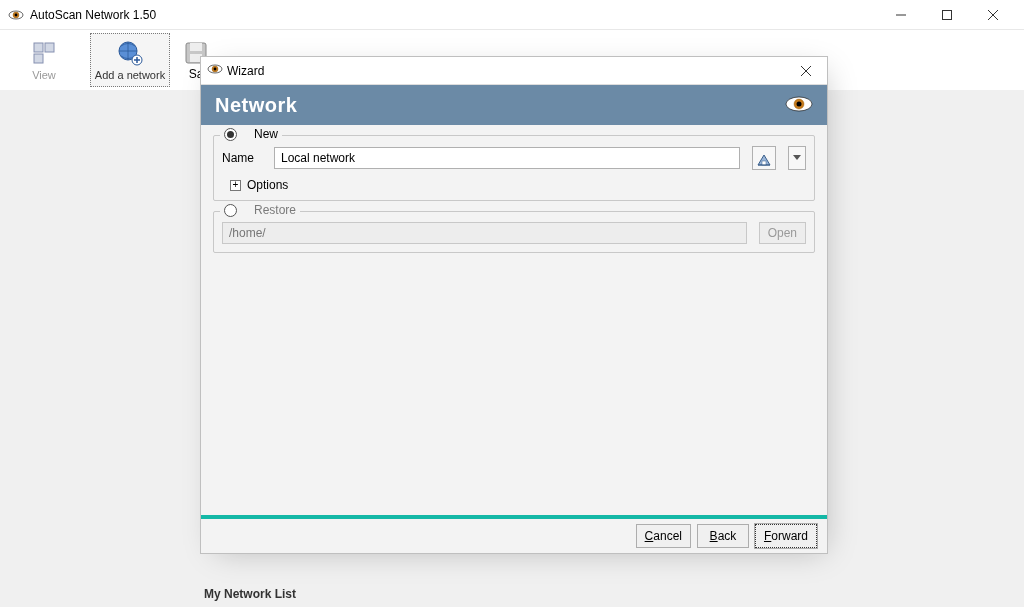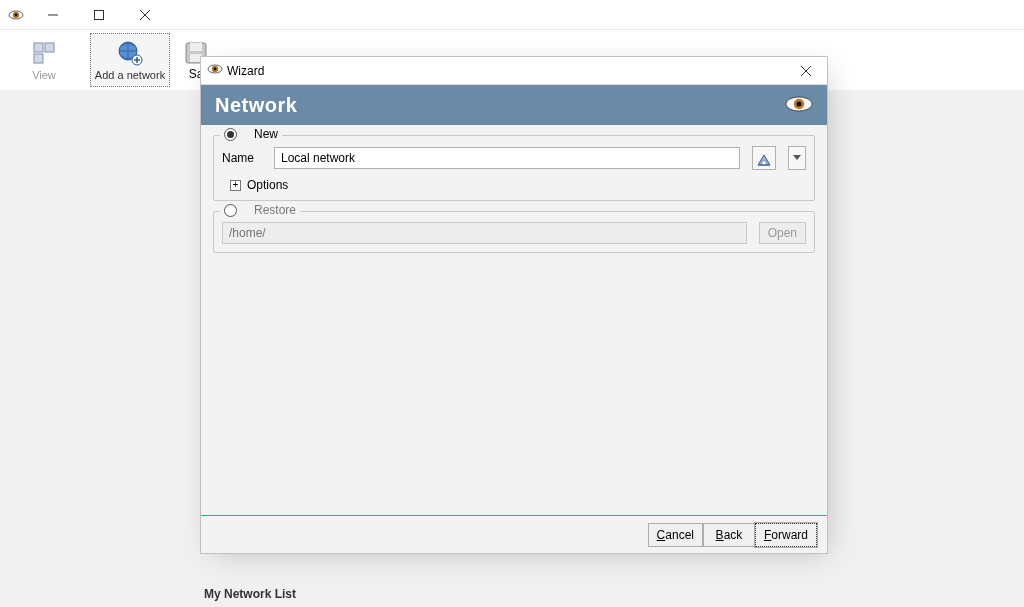--- a/index.html
+++ b/index.html
@@ -258,24 +258,25 @@
       padding: 0 8px;
       border: 1px solid #c8c8c8;
       background: #ededed;
       color: #9a9a9a;
       font-size: 12px;
       cursor: default;
     }
     .restore-group .legend .text { color: #7a7a7a; }
     .wizard-footer {
       height: 38px;
-      border-top: 1px solid #14b8a6;
+      border-top: 4px solid #14b8a6;
       display: flex;
       align-items: center;
       justify-content: flex-end;
+      gap: 6px;
       padding: 0 10px;
     }
     .wiz-btn {
       height: 24px;
       min-width: 52px;
       padding: 0 8px;
       border: 1px solid #adadad;
       background: #f0f0f0;
       font-size: 12px;
       cursor: pointer;
@@ -294,20 +295,21 @@
 <body>
 
 <div class="main-titlebar">
   <span class="app-icon">
     <svg class="eye-svg" width="16" height="16" viewBox="0 0 16 16">
       <ellipse cx="8" cy="8" rx="7" ry="4"></ellipse>
       <ellipse class="pupil" cx="8" cy="8" rx="3" ry="3"></ellipse>
       <circle class="pupil-inner" cx="8" cy="8" r="1.4"></circle>
     </svg>
   </span>
+  <span class="title-text">AutoScan Network 1.50</span>
   <div class="win-controls">
     <div class="win-btn">
       <svg width="10" height="10" viewBox="0 0 10 10">
           <path d="M0 5 H10" stroke="#333" stroke-width="1"></path>
         </svg>
     </div>
     <div class="win-btn">
       <svg width="10" height="10" viewBox="0 0 10 10">
           <rect x="0.5" y="0.5" width="9" height="9" fill="none" stroke="#333" stroke-width="1"></rect>
         </svg>

